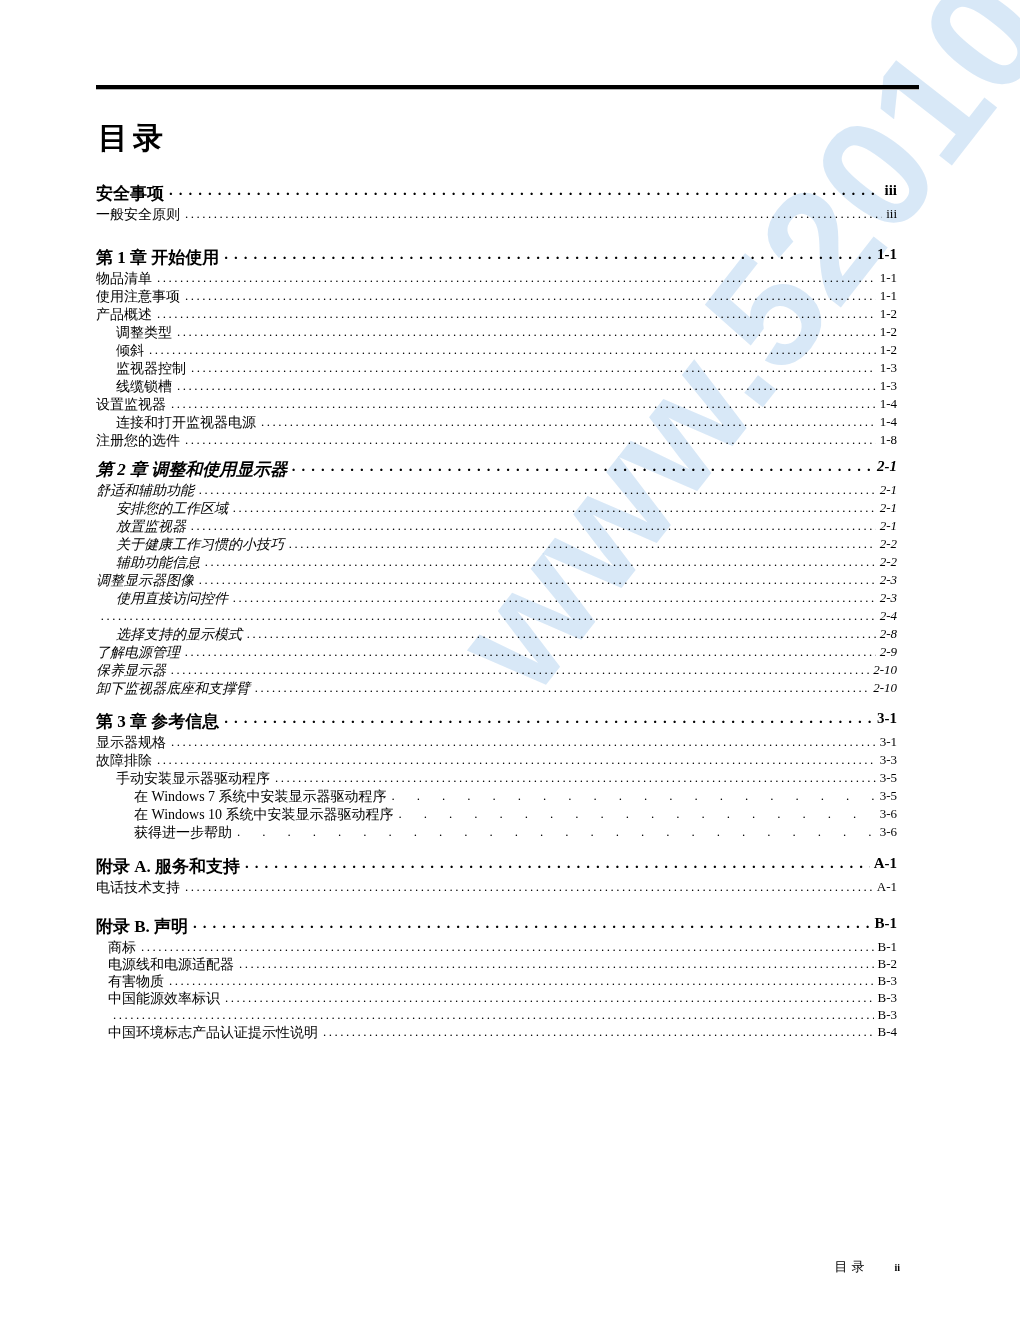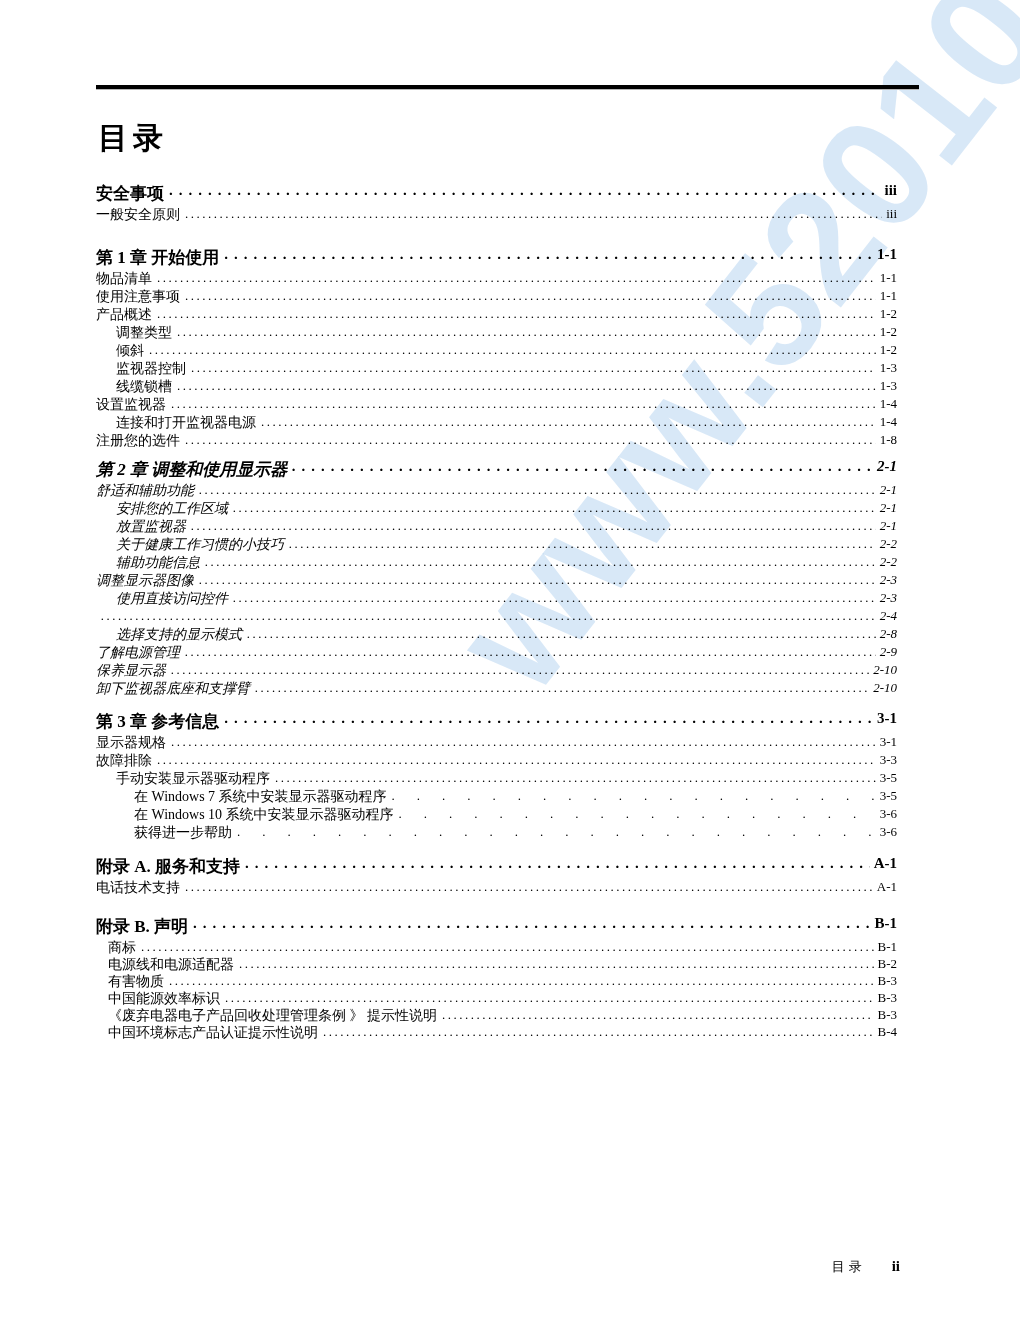--- a/index.html
+++ b/index.html
@@ -46,21 +46,21 @@
   .wide .tleader{font-size:13px;letter-spacing:22px;font-weight:normal;}
   .tpage{white-space:nowrap;}
   .heading .tpage{font-size:15px;font-weight:bold;}
   .entry .tpage,.wide .tpage{font-size:13px;font-weight:normal;}
   
   .footer{
     position:absolute;top:1258px;right:120px;z-index:1;
     display:flex;align-items:baseline;gap:26px;
   }
   .footer-label{font-size:13px;letter-spacing:4px;}
-  .footer-page{font-size:15px;font-weight:bold;}
+  .footer-page{font-size:10px;font-weight:bold;}
 </style>
 </head>
 <body>
 
 <div class="watermark">
   <span>www.520101.com</span>
 </div>
 
 <div class="page-content">
   <div class="rule"></div>
@@ -270,21 +270,20 @@
           <span class="tlabel">有害物质</span>
           <span class="tleader">....................................................................................................................................................................................................................................................................</span>
           <span class="tpage">B-3</span>
         </div>
         <div class="trow entry lvl0">
           <span class="tlabel">中国能源效率标识</span>
           <span class="tleader">....................................................................................................................................................................................................................................................................</span>
           <span class="tpage">B-3</span>
         </div>
         <div class="trow entry lvl0">
-          <span class="tlabel">《废弃电器电子产品回收处理管理条例 》 提示性说明</span>
           <span class="tleader">....................................................................................................................................................................................................................................................................</span>
           <span class="tpage">B-3</span>
         </div>
         <div class="trow entry lvl0">
           <span class="tlabel">中国环境标志产品认证提示性说明</span>
           <span class="tleader">....................................................................................................................................................................................................................................................................</span>
           <span class="tpage">B-4</span>
         </div>
       </div>
     </div>

